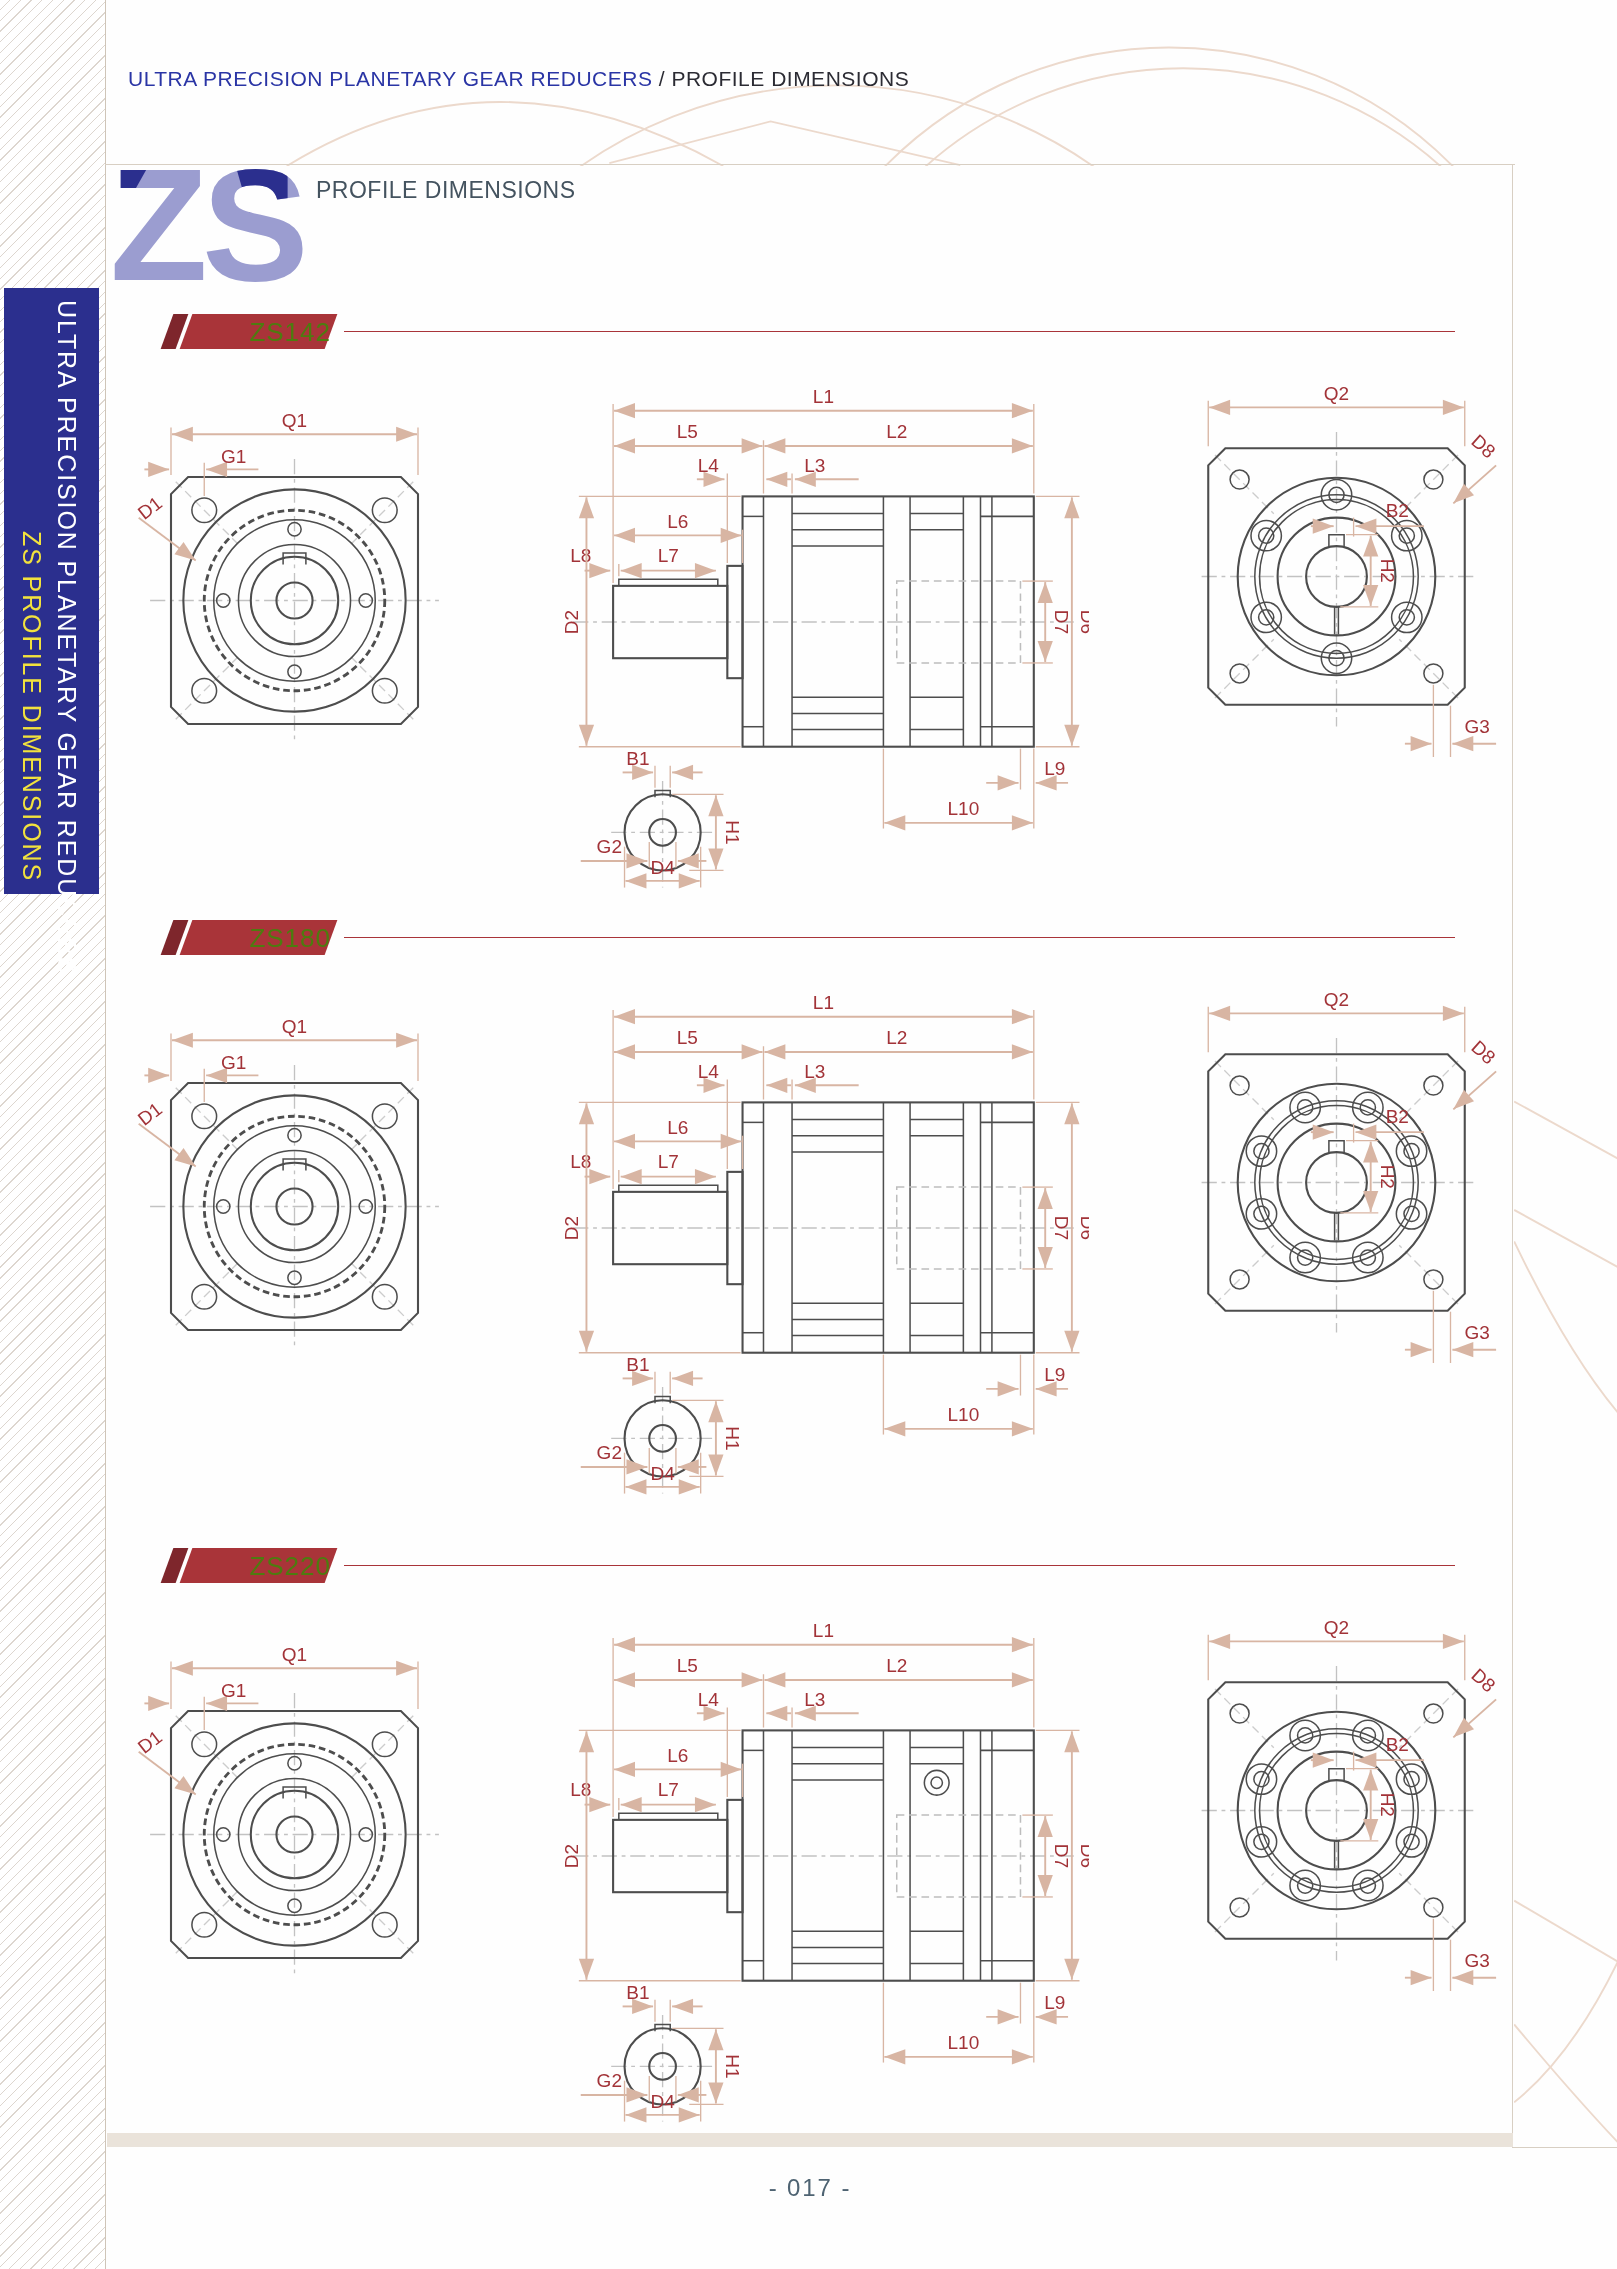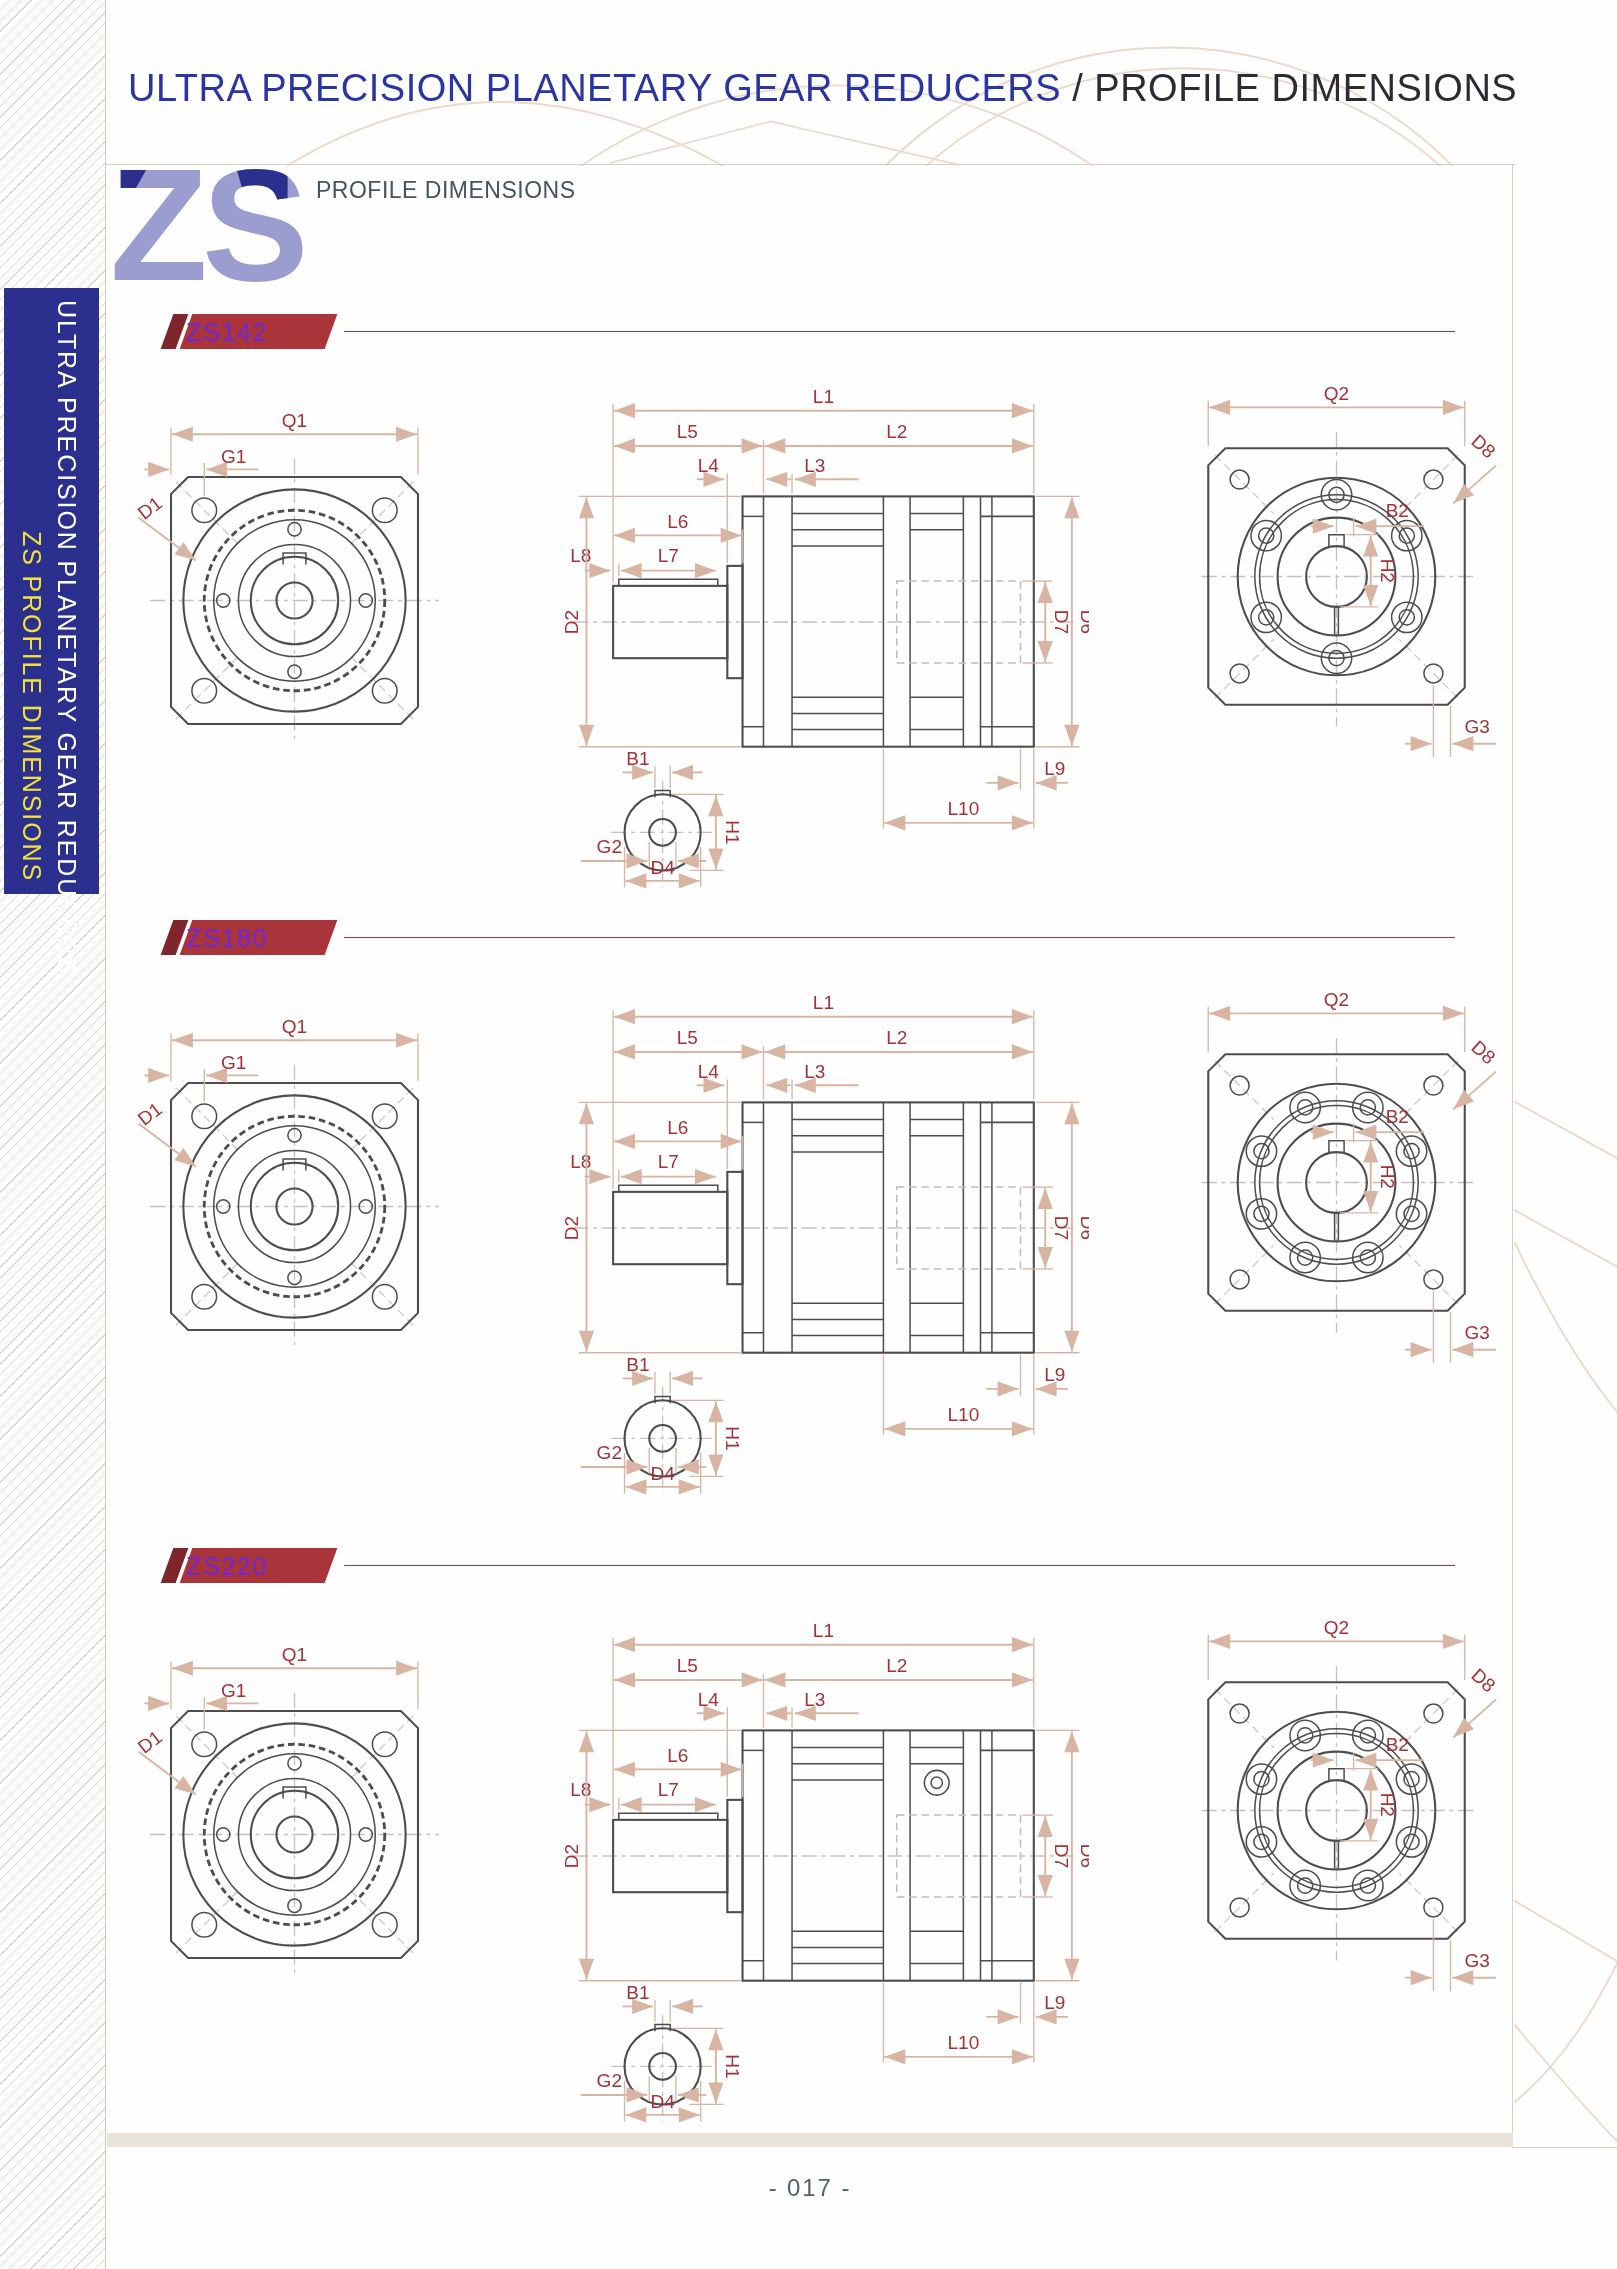--- a/index.html
+++ b/index.html
@@ -13,21 +13,21 @@
   #sidebar{position:absolute;left:3.8px;top:288px;width:95px;height:606px;background:#2b2f8e;}
   .vtext{position:absolute;writing-mode:vertical-rl;font-size:25px;letter-spacing:1.9px;white-space:nowrap;}
   #side-line1{left:48px;top:12.4px;color:#ffffff;}
   #side-line2{left:13.3px;top:243px;color:#f2e23d;}
   
   #frame-top{position:absolute;left:105px;top:164px;width:1410px;height:0;border-top:1.9px solid #d8cfc3;}
   #frame-right{position:absolute;left:1512px;top:164px;width:0;height:1984px;border-left:1.9px solid #d8cfc3;}
   #bottom-band{position:absolute;left:107px;top:2133px;width:1406px;height:14.3px;background:#eae3da;}
   #bottom-ext-line{position:absolute;left:1512px;top:2147px;width:106px;border-top:1.9px solid #d8cfc3;}
   
-  #header-title{position:absolute;left:128px;top:67px;font-size:38px;letter-spacing:0.5px;white-space:nowrap;}
+  #header-title{position:absolute;left:128px;top:67px;font-size:21px;letter-spacing:0.5px;white-space:nowrap;}
   #header-title .blue{color:#2a35a5;}
   #header-title .sep{color:#2b2b33;}
   #header-title .dark{color:#2b2b33;}
   
   #logo-zs{position:absolute;left:110px;top:145px;font-size:160px;line-height:1;font-weight:bold;
            letter-spacing:-5.7px;color:#9b9dd0;}
   .logo-clone{position:absolute;left:110px;top:145px;font-size:160px;line-height:1;font-weight:bold;
            letter-spacing:-5.7px;color:#2b2f8e;pointer-events:none;}
   #logo-c1{clip-path:polygon(0 0,26% 0,12% 30%,0 30%);}
   #logo-c2{clip-path:polygon(62% 0,92% 0,92% 42%,72% 42%);}
@@ -36,22 +36,22 @@
   #footer{position:absolute;left:105px;top:2174px;width:1410px;text-align:center;
           font-size:24px;color:#4e6372;letter-spacing:1.9px;}
   
   .deco{position:absolute;pointer-events:none;}
   
   .sec{position:absolute;left:0;width:1618px;height:609px;}
   .banner{position:absolute;left:186px;top:0;width:145px;height:35px;background:#a93439;
           transform:skewX(-20deg);}
   .banner-edge{position:absolute;left:167px;top:0;width:15px;height:35px;background:#7e262c;
           transform:skewX(-20deg);}
-  .banner-label{position:absolute;left:186px;top:2.9px;width:145px;text-align:left;
-          color:#6d28d9;font-size:26px;letter-spacing:1px;}
+  .banner-label{position:absolute;left:186px;top:2.9px;width:145px;text-align:right;
+          color:#4d7c0f;font-size:26px;letter-spacing:1px;}
   .banner-line{position:absolute;left:344px;top:17px;width:1111px;border-top:1.9px solid #a93439;}
   .v-front{position:absolute;left:133px;top:63px;width:323px;height:371px;}
   .v-side{position:absolute;left:556px;top:52px;width:533px;height:533px;}
   .v-rear{position:absolute;left:1175px;top:63px;width:323px;height:399px;}
   
   .dk{stroke:#4d4d4d;stroke-width:2.2;fill:none;}
   .dk1{stroke:#4d4d4d;stroke-width:1.6;fill:none;}
   .cl{stroke:#c2c2c2;stroke-width:1.4;fill:none;stroke-dasharray:16 5 4 5;}
   .cd{stroke:#cccccc;stroke-width:1.4;fill:none;stroke-dasharray:9 5;}
   .hid{stroke:#bdbdbd;stroke-width:1.6;fill:none;stroke-dasharray:8 5;}

